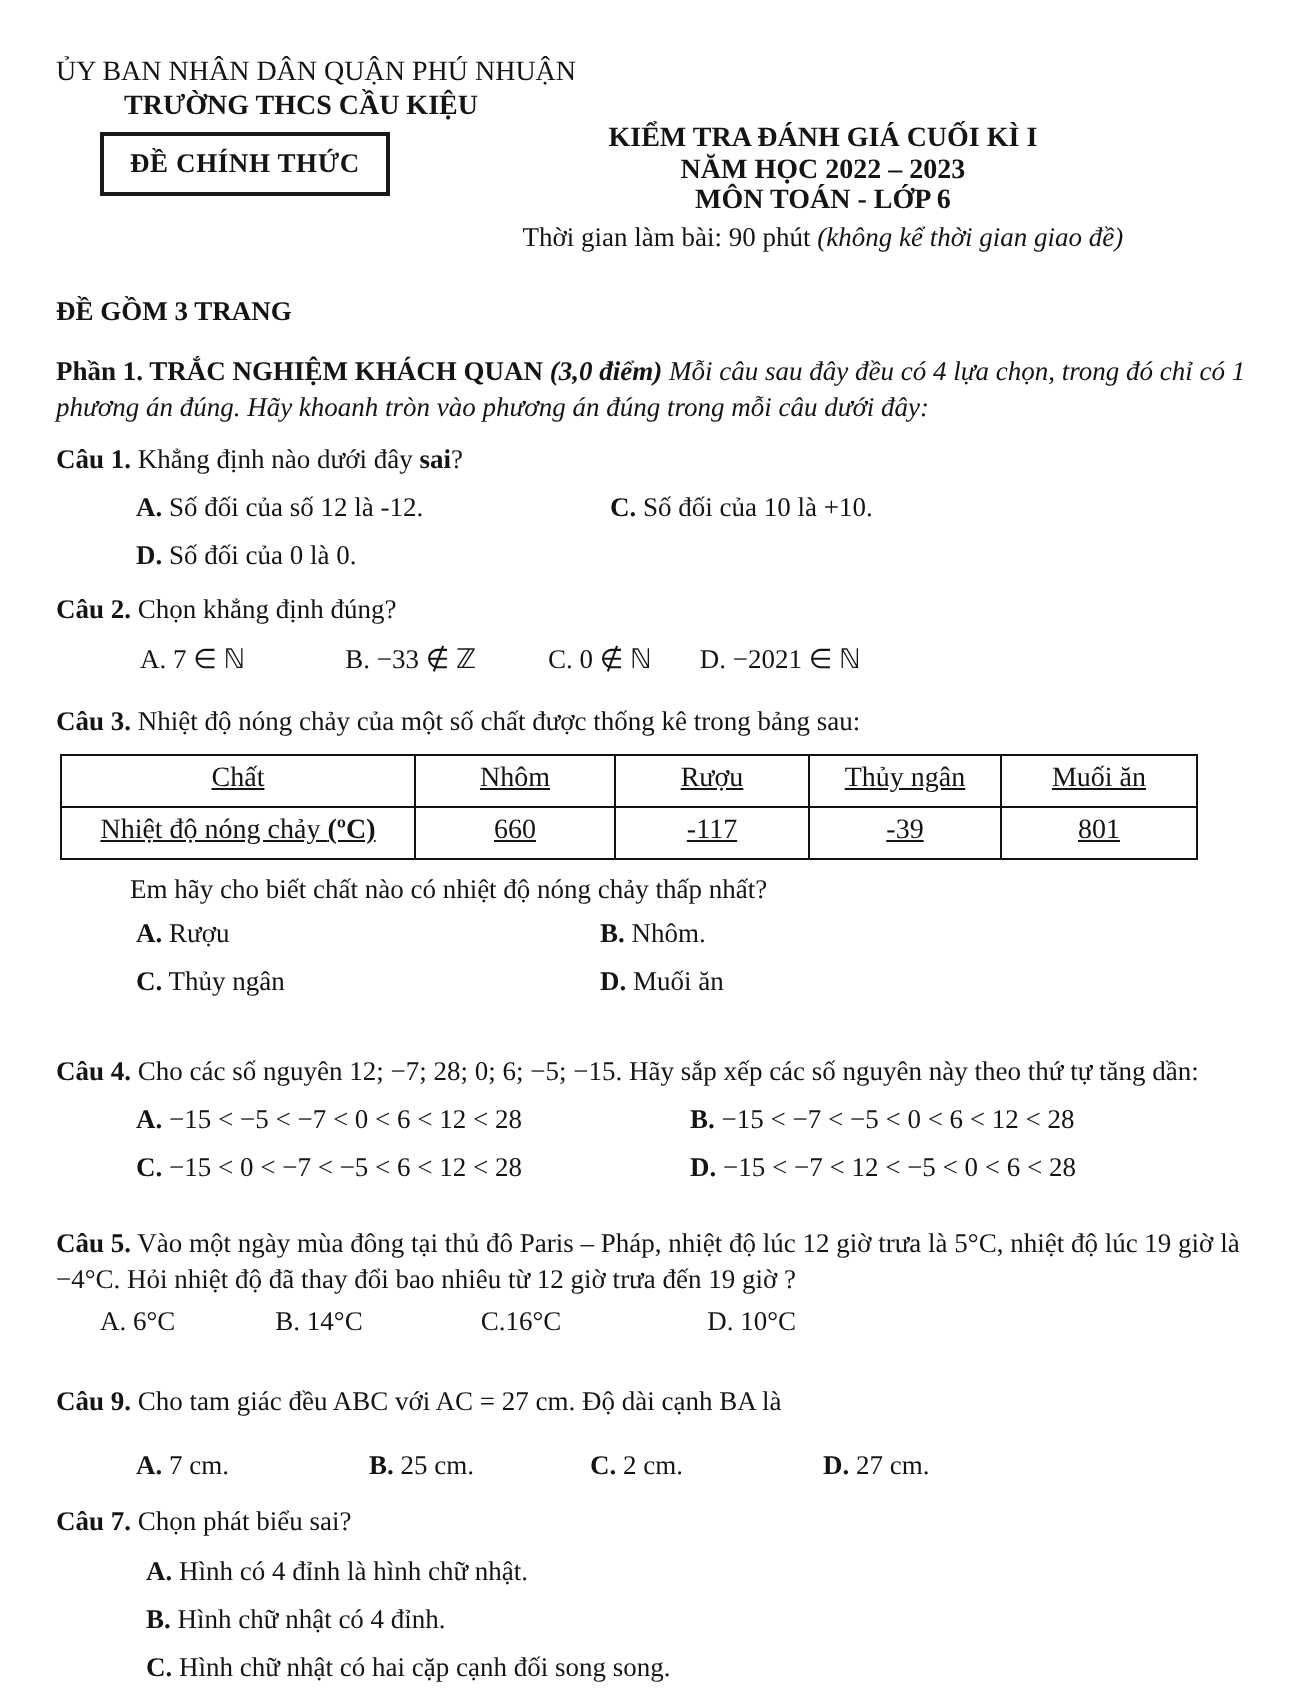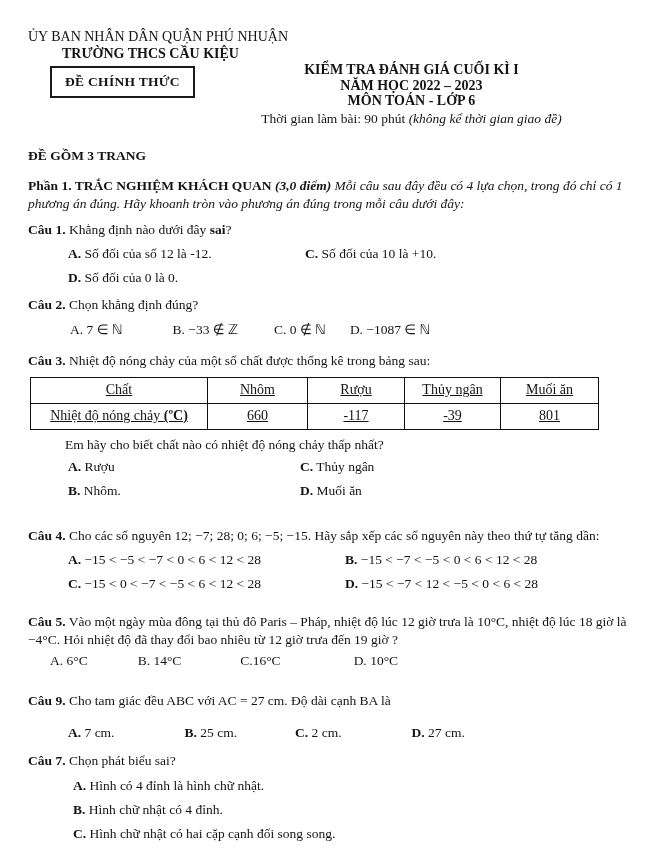--- a/index.html
+++ b/index.html
@@ -104,21 +104,21 @@
       <div><span class="bold">D.</span><span> Số đối của 0 là 0.</span></div>
     </div>
   </div>
 
   <div class="q q2">
     <span class="qlabel">Câu 2.</span><span> Chọn khẳng định đúng?</span>
     <div class="optrow">
       <div style="margin-left:42px"><span>A.</span><span> 7 ∈ ℕ</span></div>
       <div style="margin-left:50px"><span>B.</span><span> −33 ∉ ℤ</span></div>
       <div style="margin-left:36px"><span>C.</span><span> 0 ∉ ℕ</span></div>
-      <div style="margin-left:24px"><span>D.</span><span> −1087 ∈ ℕ</span></div>
+      <div style="margin-left:24px"><span>D.</span><span> −2021 ∈ ℕ</span></div>
     </div>
   </div>
 
   <div class="q q3">
     <span class="qlabel">Câu 3.</span><span> Nhiệt độ nóng chảy của một số chất được thống kê trong bảng sau:</span>
     <table class="melt">
       <tbody>
           <tr>
         <td class="c0">Chất</td>
         <td class="c1">Nhôm</td>
@@ -131,38 +131,38 @@
         <td class="c1">660</td>
         <td class="c2">-117</td>
         <td class="c3">-39</td>
         <td class="c4">801</td>
       </tr>
     </tbody>
       </table>
     <div class="subq">Em hãy cho biết chất nào có nhiệt độ nóng chảy thấp nhất?</div>
     <div class="opts2 q3cols">
       <div><span class="bold">A.</span><span> Rượu</span></div>
+      <div><span class="bold">B.</span><span>  Nhôm.</span></div>
       <div><span class="bold">C.</span><span> Thủy ngân</span></div>
-      <div><span class="bold">B.</span><span>  Nhôm.</span></div>
       <div><span class="bold">D.</span><span> Muối ăn</span></div>
     </div>
   </div>
 
   <div class="q q4">
     <span class="qlabel">Câu 4.</span><span> Cho các số nguyên 12; −7; 28; 0; 6; −5; −15. Hãy sắp xếp các số nguyên này theo thứ tự tăng dần:</span>
     <div class="opts2 q4cols">
       <div><span class="bold">A.</span><span> −15 &lt; −5 &lt; −7 &lt; 0 &lt; 6 &lt; 12 &lt; 28</span></div>
       <div><span class="bold">B.</span><span> −15 &lt; −7 &lt; −5 &lt; 0 &lt; 6 &lt; 12 &lt; 28</span></div>
       <div><span class="bold">C.</span><span> −15 &lt; 0 &lt; −7 &lt; −5 &lt; 6 &lt; 12 &lt; 28</span></div>
       <div><span class="bold">D.</span><span> −15 &lt; −7 &lt; 12 &lt; −5 &lt; 0 &lt; 6 &lt; 28</span></div>
     </div>
   </div>
 
   <div class="q q5">
-    <span class="qlabel">Câu 5.</span><span> Vào một ngày mùa đông tại thủ đô Paris – Pháp, nhiệt độ lúc 12 giờ trưa là 10°C, nhiệt độ lúc 18 giờ là −4°C. Hỏi nhiệt độ đã thay đổi bao nhiêu từ 12 giờ trưa đến 19 giờ ?</span>
+    <span class="qlabel">Câu 5.</span><span> Vào một ngày mùa đông tại thủ đô Paris – Pháp, nhiệt độ lúc 12 giờ trưa là 5°C, nhiệt độ lúc 19 giờ là −4°C. Hỏi nhiệt độ đã thay đổi bao nhiêu từ 12 giờ trưa đến 19 giờ ?</span>
     <div class="optrow" style="margin-top:1px">
       <div style="margin-left:22px"><span>A.</span><span>  6°C</span></div>
       <div style="margin-left:50px"><span>B.</span><span> 14°C</span></div>
       <div style="margin-left:59px"><span>C.</span><span>16°C</span></div>
       <div style="margin-left:73px"><span>D.</span><span> 10°C</span></div>
     </div>
   </div>
 
   <div class="q q6">
     <span class="qlabel">Câu 9.</span><span> Cho tam giác đều ABC với AC = 27 cm. Độ dài cạnh BA là</span>

